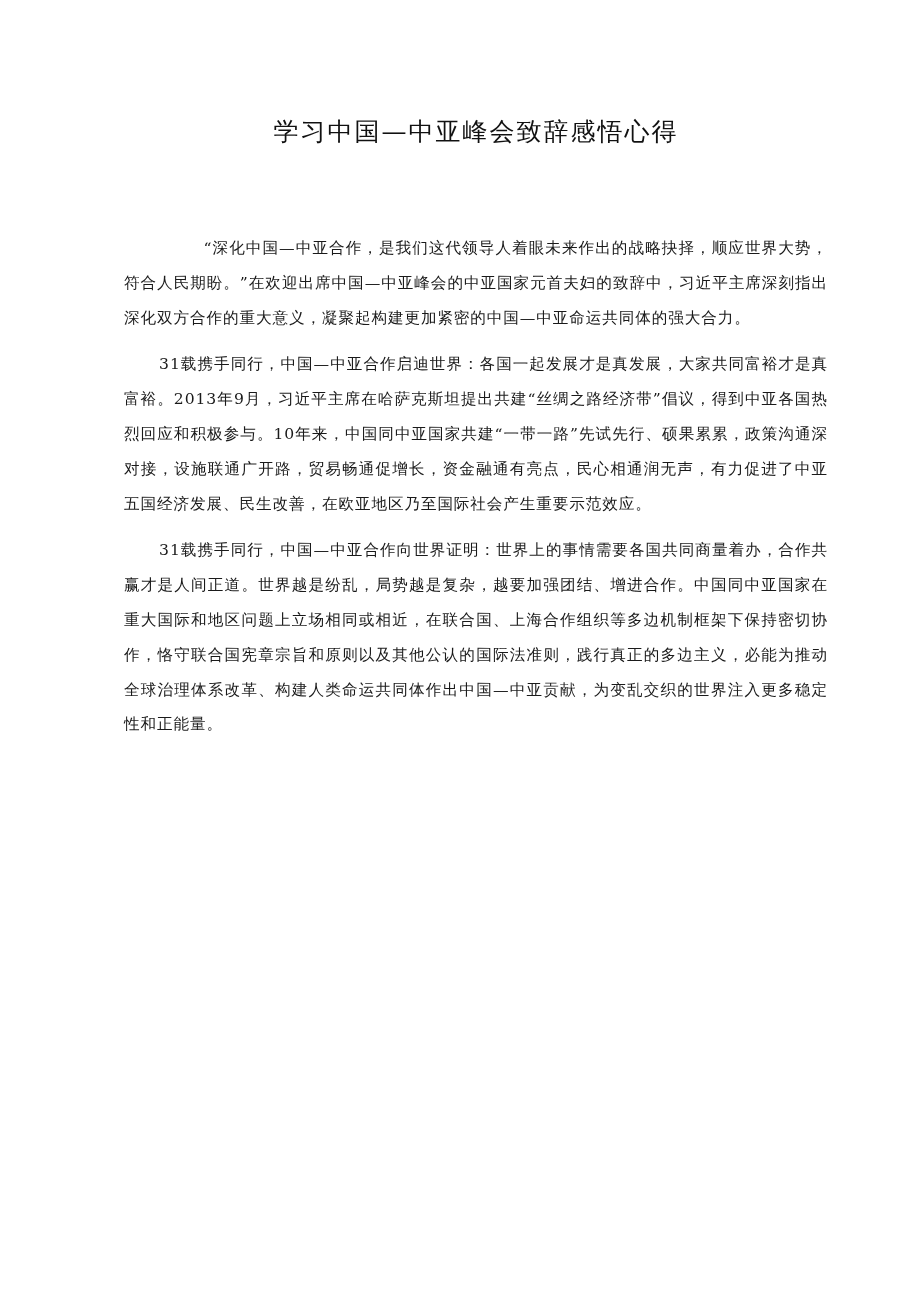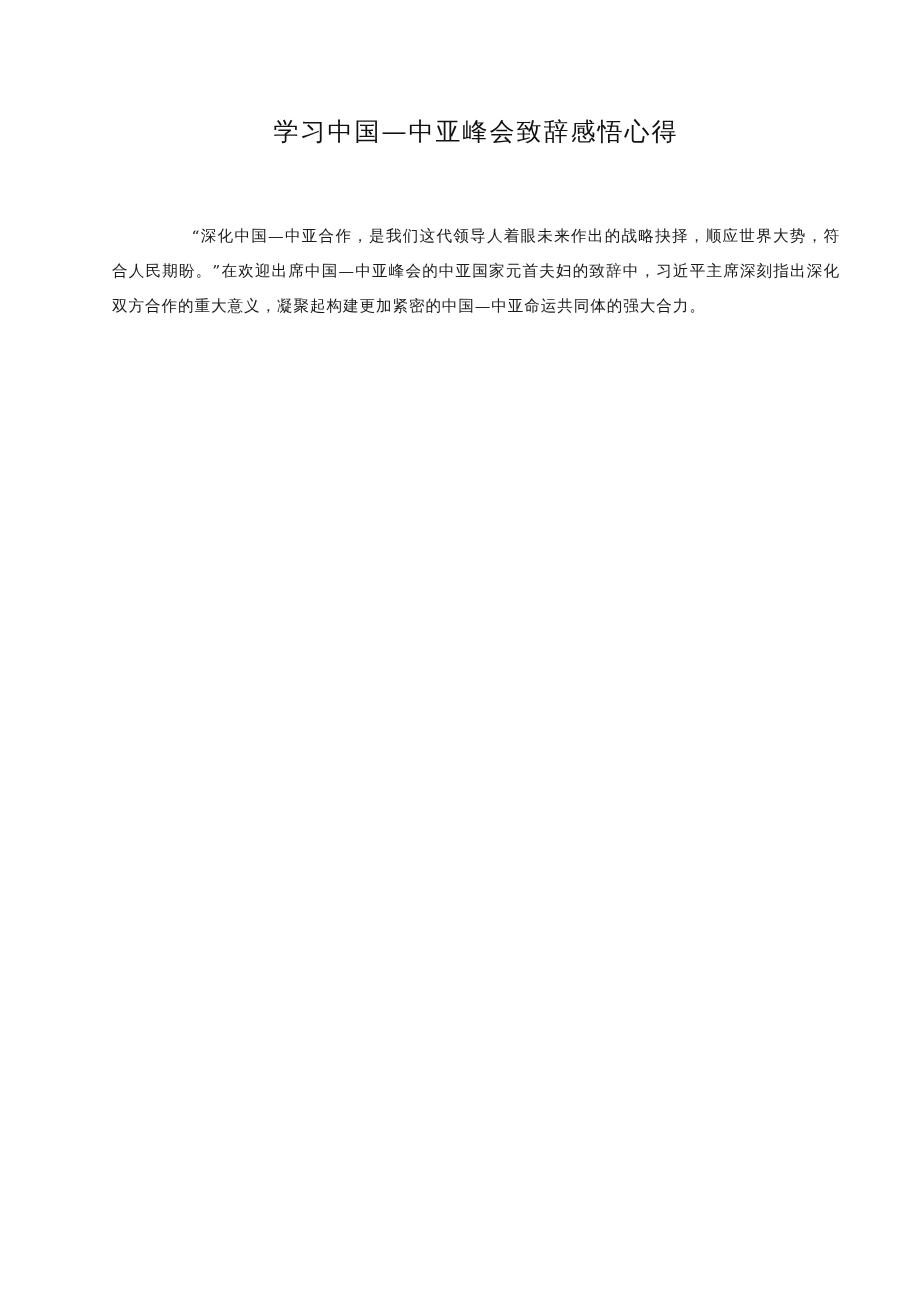--- a/index.html
+++ b/index.html
@@ -36,21 +36,21 @@
     line-height: 40px;
     color: #111;
   }
   .body {
     position: absolute;
     left: 96px;
     top: 219px;
     width: 728px;
   }
   .para {
-    margin: 0;
+    margin: 12px;
     font-size: 15.6px;
     line-height: 34.8px;
     text-align: justify;
     text-indent: 2.25em;
     letter-spacing: 0.9px;
     color: #1a1a1a;
   }
   .para.first {
     text-indent: 5.1em;
   }
@@ -62,14 +62,16 @@
   }
 </style>
 </head>
 <body>
 
 <div class="page">
   <h1 class="title">学习中国—中亚峰会致辞感悟心得</h1>
 
   <div class="body">
     <p class="para first">“深化中国—中亚合作，是我们这代领导人着眼未来作出的战略抉择，顺应世界大势，符合人民期盼。”在欢迎出席中国—中亚峰会的中亚国家元首夫妇的致辞中，习近平主席深刻指出深化双方合作的重大意义，凝聚起构建更加紧密的中国—中亚命运共同体的强大合力。</p>
+    <p class="para">31载携手同行，中国—中亚合作启迪世界：各国一起发展才是真发展，大家共同富裕才是真富裕。2013年9月，习近平主席在哈萨克斯坦提出共建“丝绸之路经济带”倡议，得到中亚各国热烈回应和积极参与。10年来，中国同中亚国家共建“一带一路”先试先行、硕果累累，政策沟通深对接，设施联通广开路，贸易畅通促增长，资金融通有亮点，民心相通润无声，有力促进了中亚五国经济发展、民生改善，在欧亚地区乃至国际社会产生重要示范效应。</p>
+    <p class="para">31载携手同行，中国—中亚合作向世界证明：世界上的事情需要各国共同商量着办，合作共赢才是人间正道。世界越是纷乱，局势越是复杂，越要加强团结、增进合作。中国同中亚国家在重大国际和地区问题上立场相同或相近，在联合国、上海合作组织等多边机制框架下保持密切协作，恪守联合国宪章宗旨和原则以及其他公认的国际法准则，践行真正的多边主义，必能为推动全球治理体系改革、构建人类命运共同体作出中国—中亚贡献，为变乱交织的世界注入更多稳定性和正能量。</p>
   </div>
 </div>
 
 </body></html>

